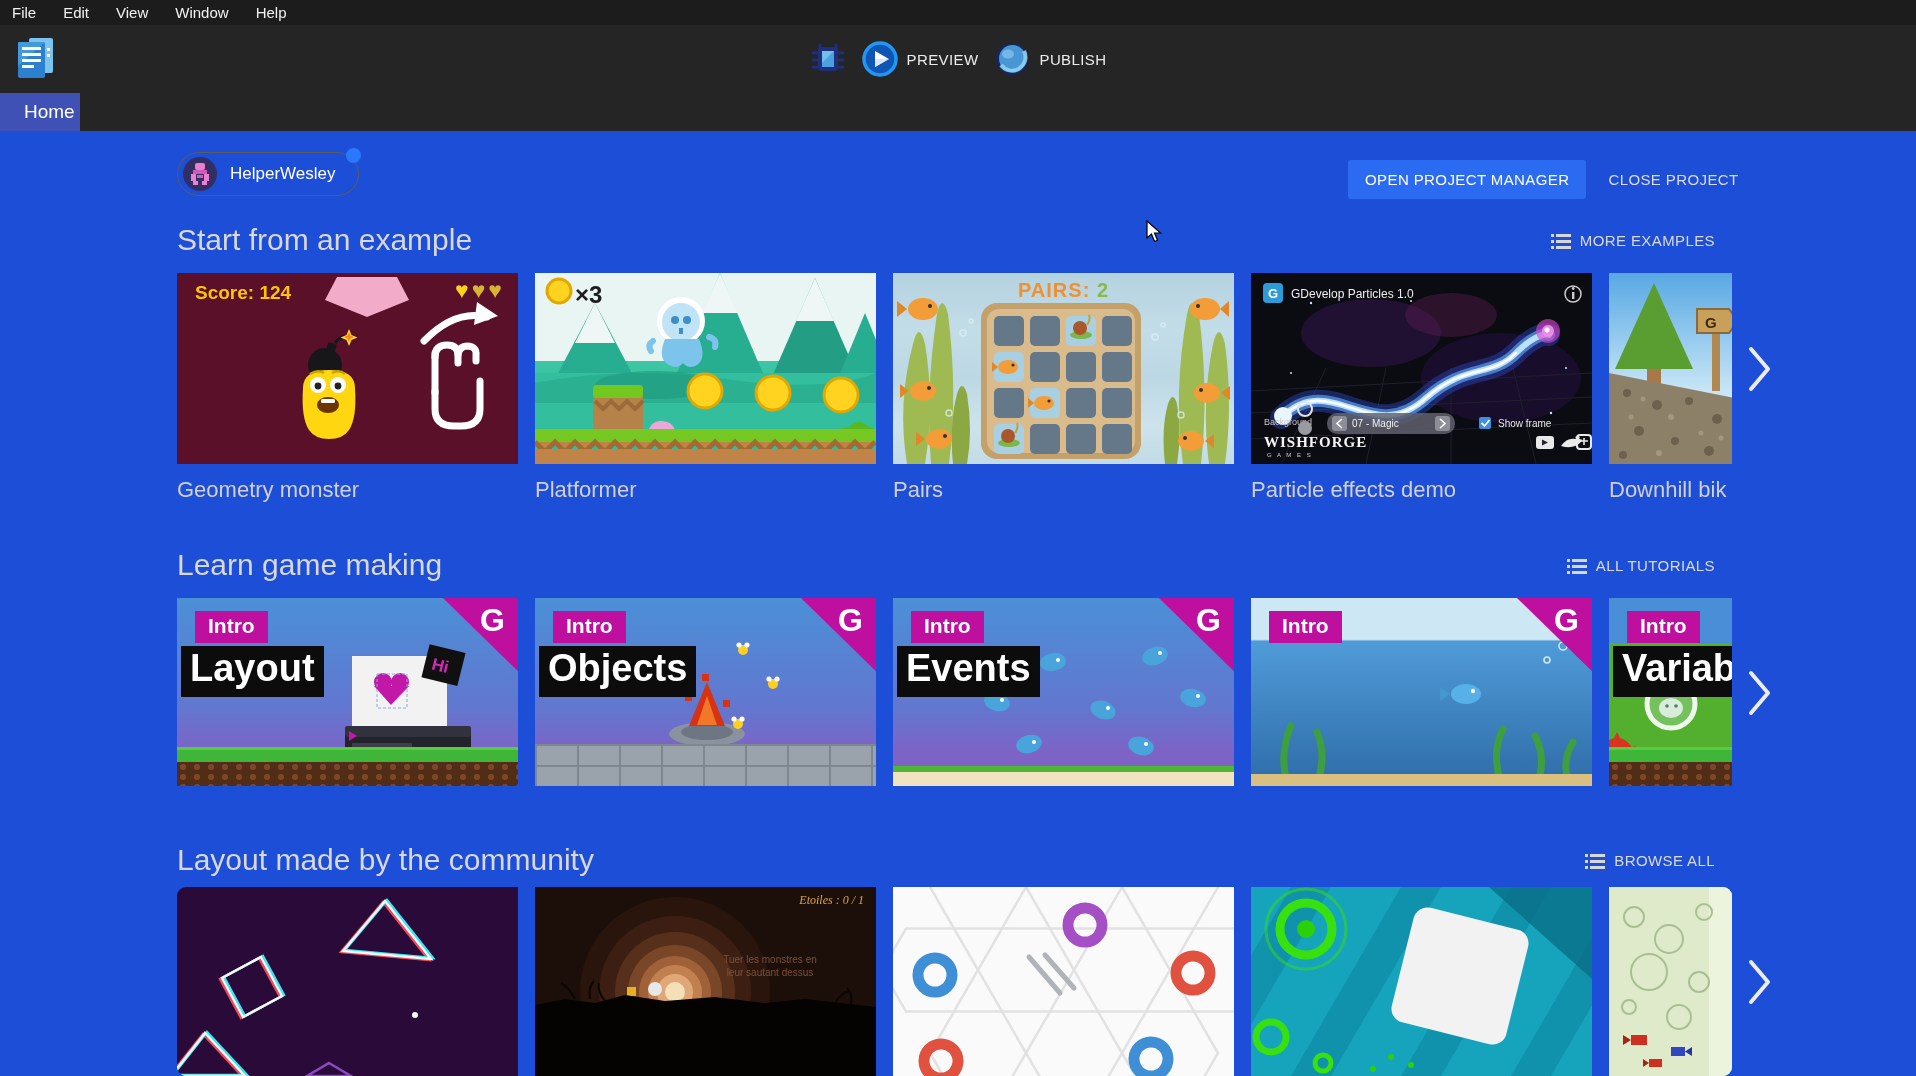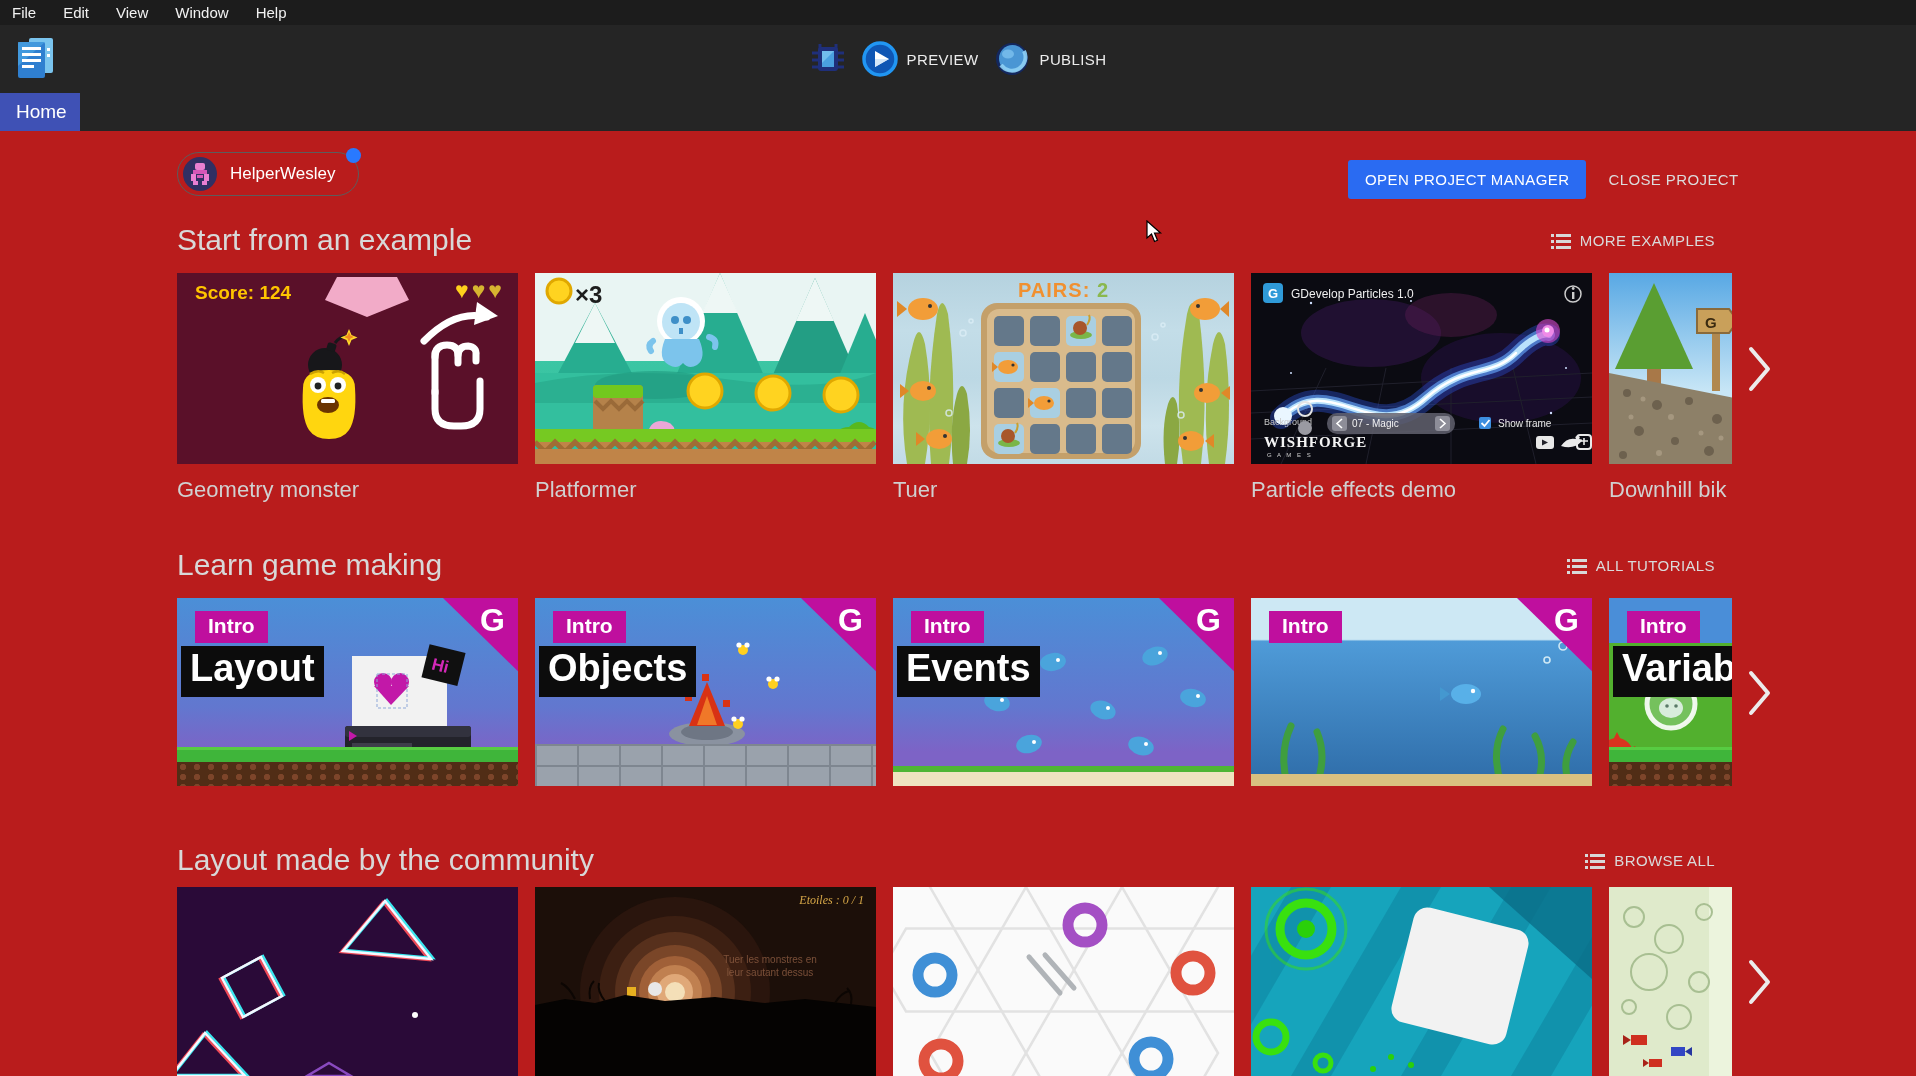--- a/index.html
+++ b/index.html
@@ -12,23 +12,23 @@
   
   .menubar { position:absolute; top:0; left:0; right:0; height:25px;
     background:#1c1c1c; display:flex; align-items:center; padding-left:12px; gap:27px; z-index:30;}
   .menubar span { font-size:15px; color:#f2f2f2; cursor:default; }
   .toolbar { position:absolute; top:25px; left:0; right:0; height:68px; background:#252525; z-index:20;}
   .toolbar-center { height:100%; display:flex; align-items:center; justify-content:center; gap:16px; }
   .tool-btn { display:flex; align-items:center; gap:9px; color:#ececec; font-size:15px; letter-spacing:.4px; cursor:pointer; }
   .app-icon { position:absolute; left:14px; top:11px; }
   .tabstrip { position:absolute; top:93px; left:0; right:0; height:38px; background:#252525; z-index:20;}
   .tab-home { width:80px; height:38px; background:#3f51b5; color:#fff;
-    display:flex; align-items:center; padding-left:16px; font-size:19px; }
-  
-  .content { position:absolute; top:131px; left:0; right:0; bottom:0; background:#b91c1c; }
+    display:flex; align-items:center; padding-left:24px; font-size:19px; }
+  
+  .content { position:absolute; top:131px; left:0; right:0; bottom:0; background:#1d4ed8; }
   .profile-chip { position:absolute; left:177px; top:21px; height:44px;
     border:1px solid #5c5c5c; border-radius:22px; display:flex; align-items:center;
     gap:13px; padding:0 22px 0 5px; cursor:pointer; }
   .avatar { width:34px; height:34px; border-radius:50%; background:#312f63;
     display:flex; align-items:center; justify-content:center; overflow:hidden; }
   .chip-name { font-size:17px; color:#fff; }
   .chip-dot { position:absolute; right:-3px; top:-5px; width:15px; height:15px;
     border-radius:50%; background:#2979ff; }
   .header-actions { position:absolute; left:1348px; top:29px; display:flex; align-items:flex-end; gap:18px; }
   .btn-primary { background:#2a6bf2; color:#fff; border:none; font-size:15px; letter-spacing:.4px;
@@ -353,21 +353,21 @@
             <circle cx="70" cy="60" r="3"></circle>
               <circle cx="78" cy="48" r="2"></circle>
               <circle cx="262" cy="64" r="3"></circle>
               <circle cx="270" cy="52" r="2"></circle>
             <circle cx="56" cy="140" r="3"></circle>
               <circle cx="288" cy="142" r="3"></circle>
           </g>
         </svg>
         <div class="pr-title"><span class="lbl">PAIRS:</span> <span class="val">2</span></div>
       </div>
-      <div class="card-label">Tuer</div>
+      <div class="card-label">Pairs</div>
     </div>
 
     <div class="card">
       <div class="thumb t-particle">
         <svg width="341" height="191" viewBox="0 0 341 191">
           <ellipse cx="120" cy="60" rx="70" ry="34" fill="#33154a" opacity=".55"></ellipse>
           <ellipse cx="250" cy="105" rx="80" ry="45" fill="#241040" opacity=".55"></ellipse>
           <ellipse cx="200" cy="42" rx="46" ry="22" fill="#6a1f5c" opacity=".35"></ellipse>
           <g stroke="#20202c" stroke-width="1">
             <path d="M0,118 L341,100"></path>
@@ -653,21 +653,21 @@
         <rect x="0" y="7" width="3" height="3"></rect>
             <rect x="5" y="7" width="15" height="3"></rect>
         <rect x="0" y="13" width="3" height="3"></rect>
             <rect x="5" y="13" width="15" height="3"></rect>
           </g>
       </svg>
       <span>BROWSE ALL</span>
     </div>
   </div>
 
-  <div class="card-row" style="top:756px;">
+  <div class="card-row" style="top:756px;border-radius:9px;">
 
     <div class="card">
       <div class="thumb t-comm t-c1">
         <svg width="341" height="189" viewBox="0 0 341 189">
           <g fill="none" stroke-width="2.5">
             <polygon points="208,14 254,72 166,64" stroke="#f04a58" transform="translate(-2,1)"></polygon>
             <polygon points="208,14 254,72 166,64" stroke="#3ae8f0" transform="translate(2,-1)"></polygon>
             <polygon points="208,14 254,72 166,64" stroke="#f4f8ff"></polygon>
             <polygon points="84,70 105,109 66,130 45,91" stroke="#f04a58" transform="translate(-2,1)"></polygon>
             <polygon points="84,70 105,109 66,130 45,91" stroke="#3ae8f0" transform="translate(2,-1)"></polygon>

